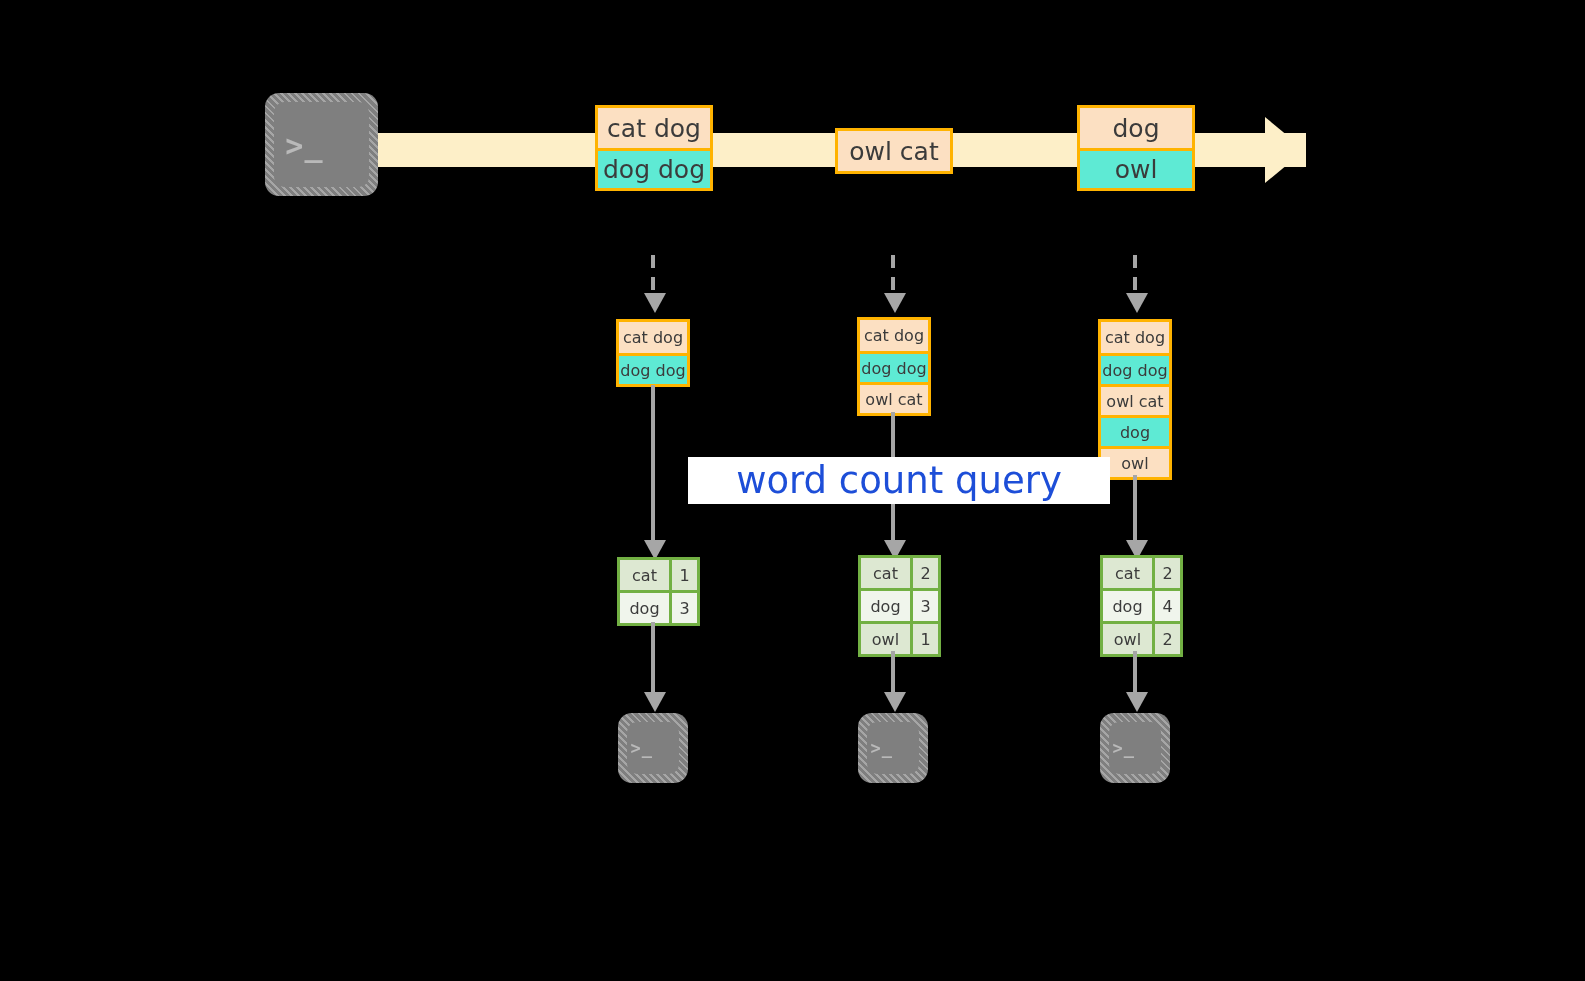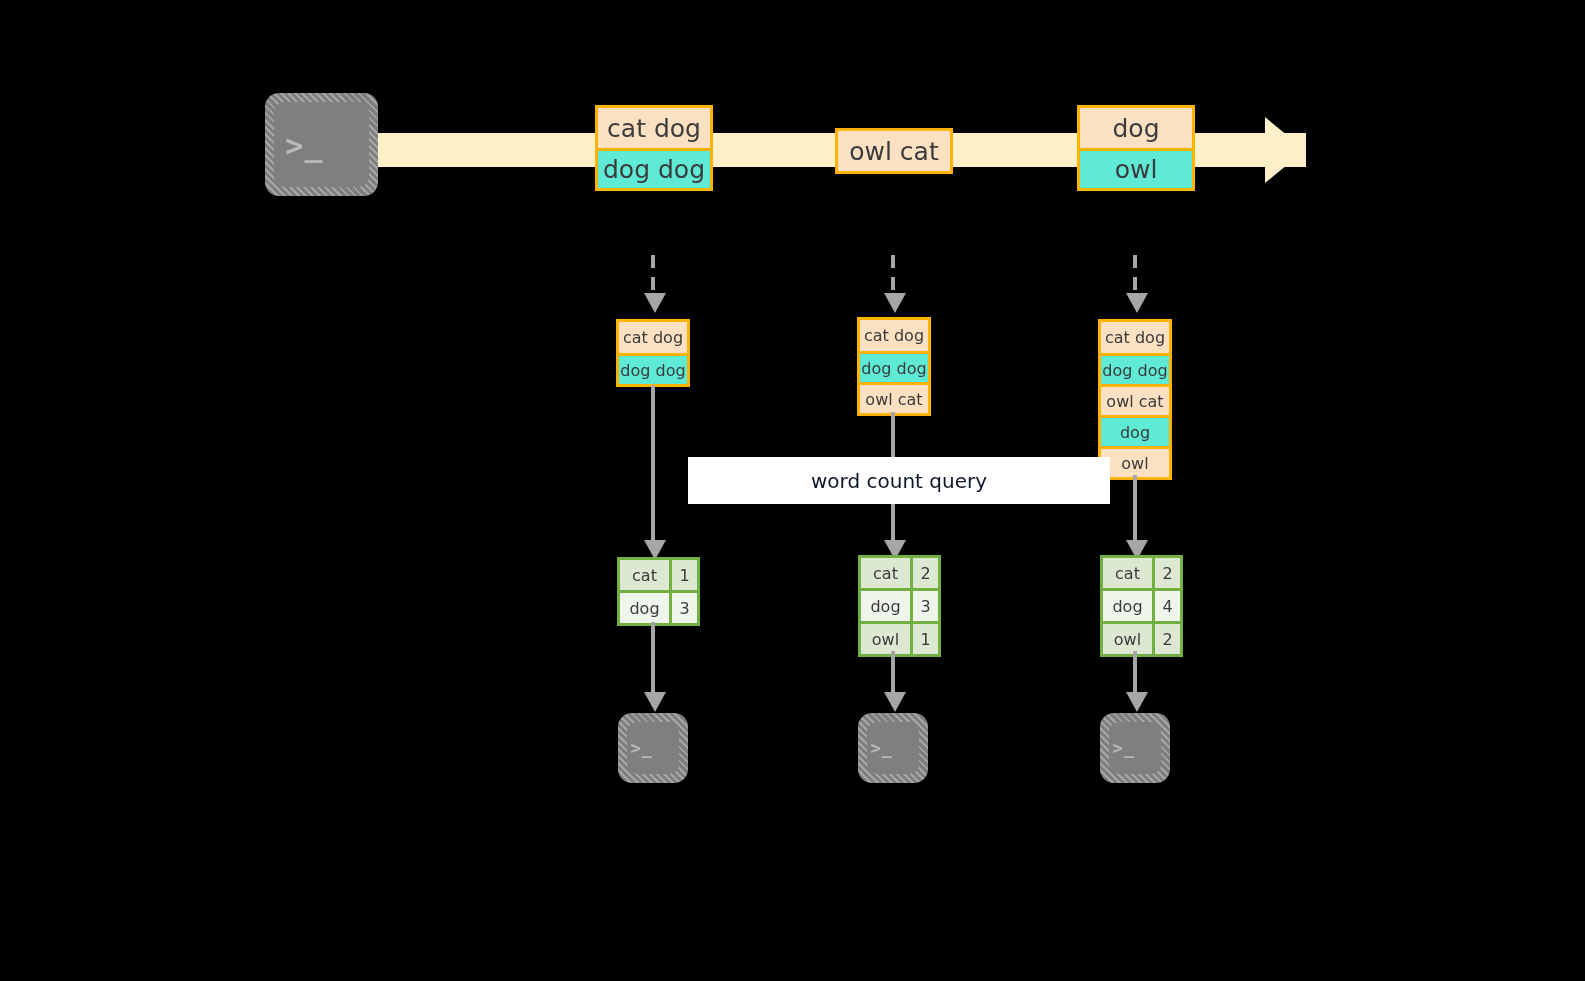--- a/index.html
+++ b/index.html
@@ -141,22 +141,22 @@
 
   
   .banner {
     position: absolute;
     background: #ffffff;
     display: flex;
     align-items: center;
     justify-content: center;
   }
   .banner span {
-    font-size: 20px;
-    color: #0f172a;
+    font-size: 37px;
+    color: #1d4ed8;
     white-space: nowrap;
   }
 </style>
 </head>
 <body>
 
 <div id="stage">
 
   <div class="stream-bar" style="left:366px; top:133px; width:940px; height:34px;"></div>
   <div class="stream-head" style="left:1265px; top:117px;"></div>

